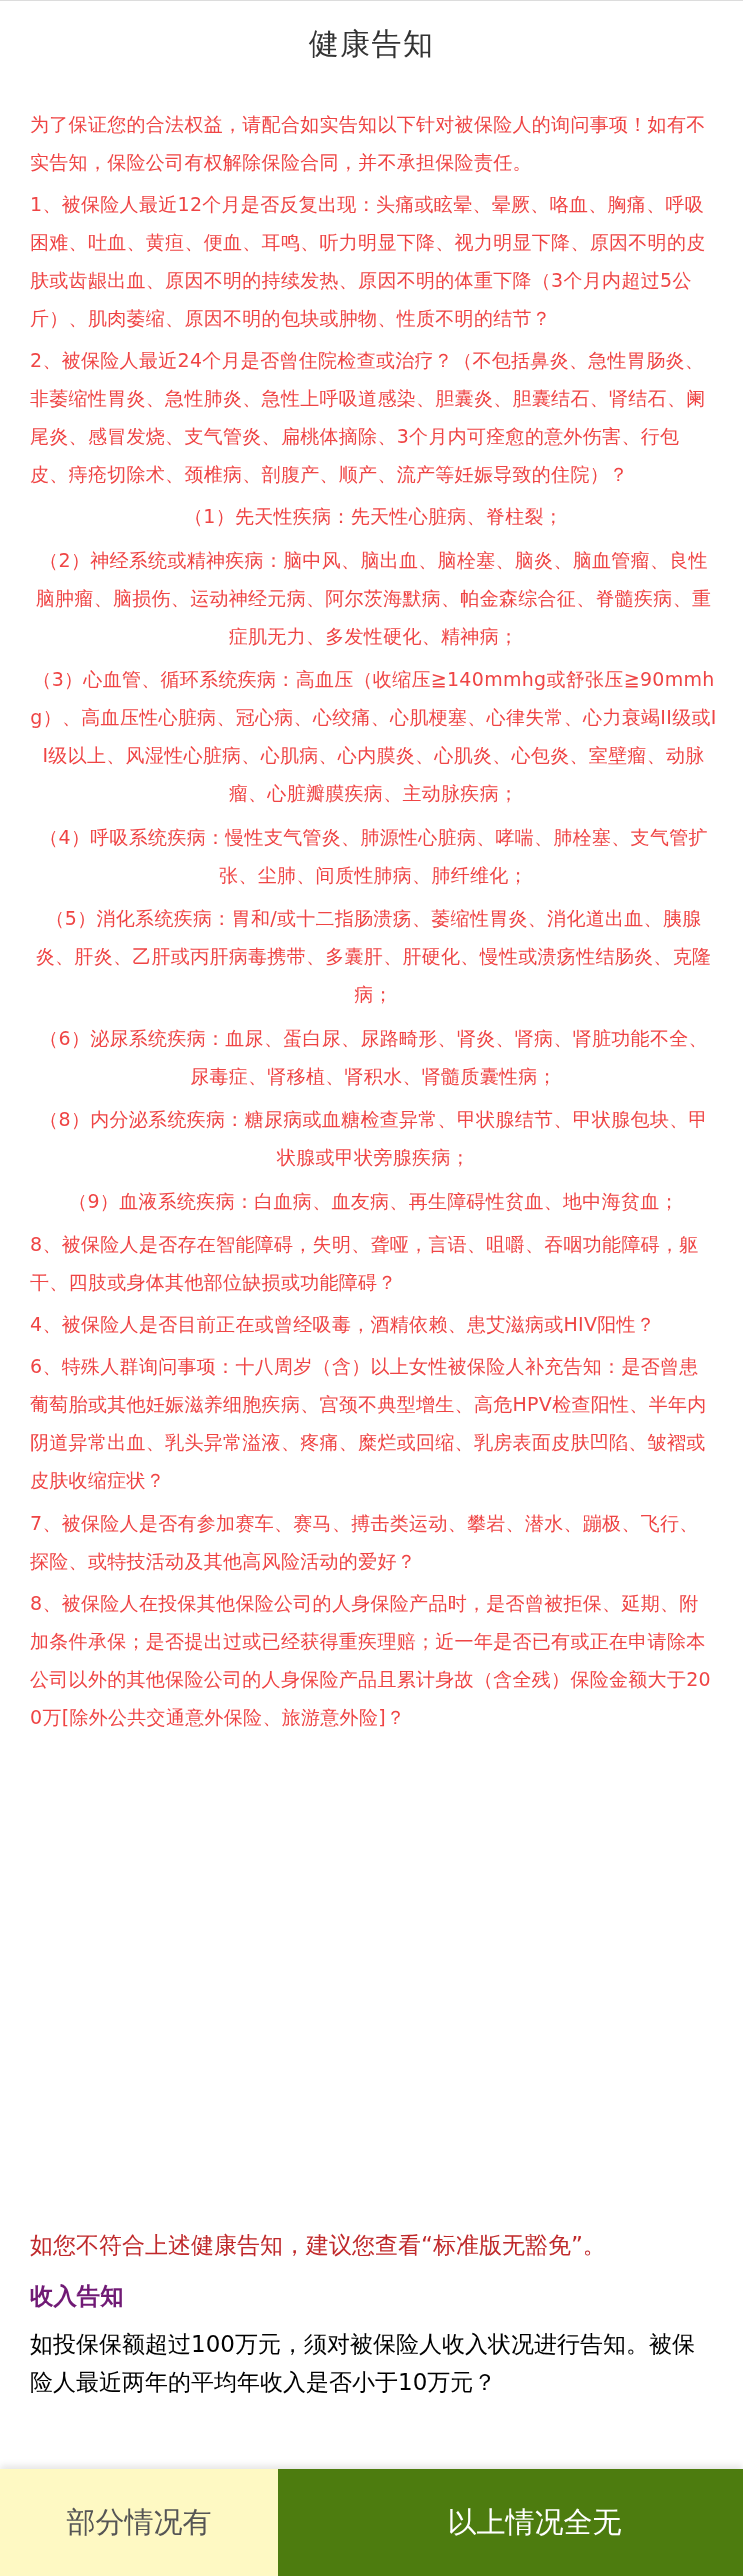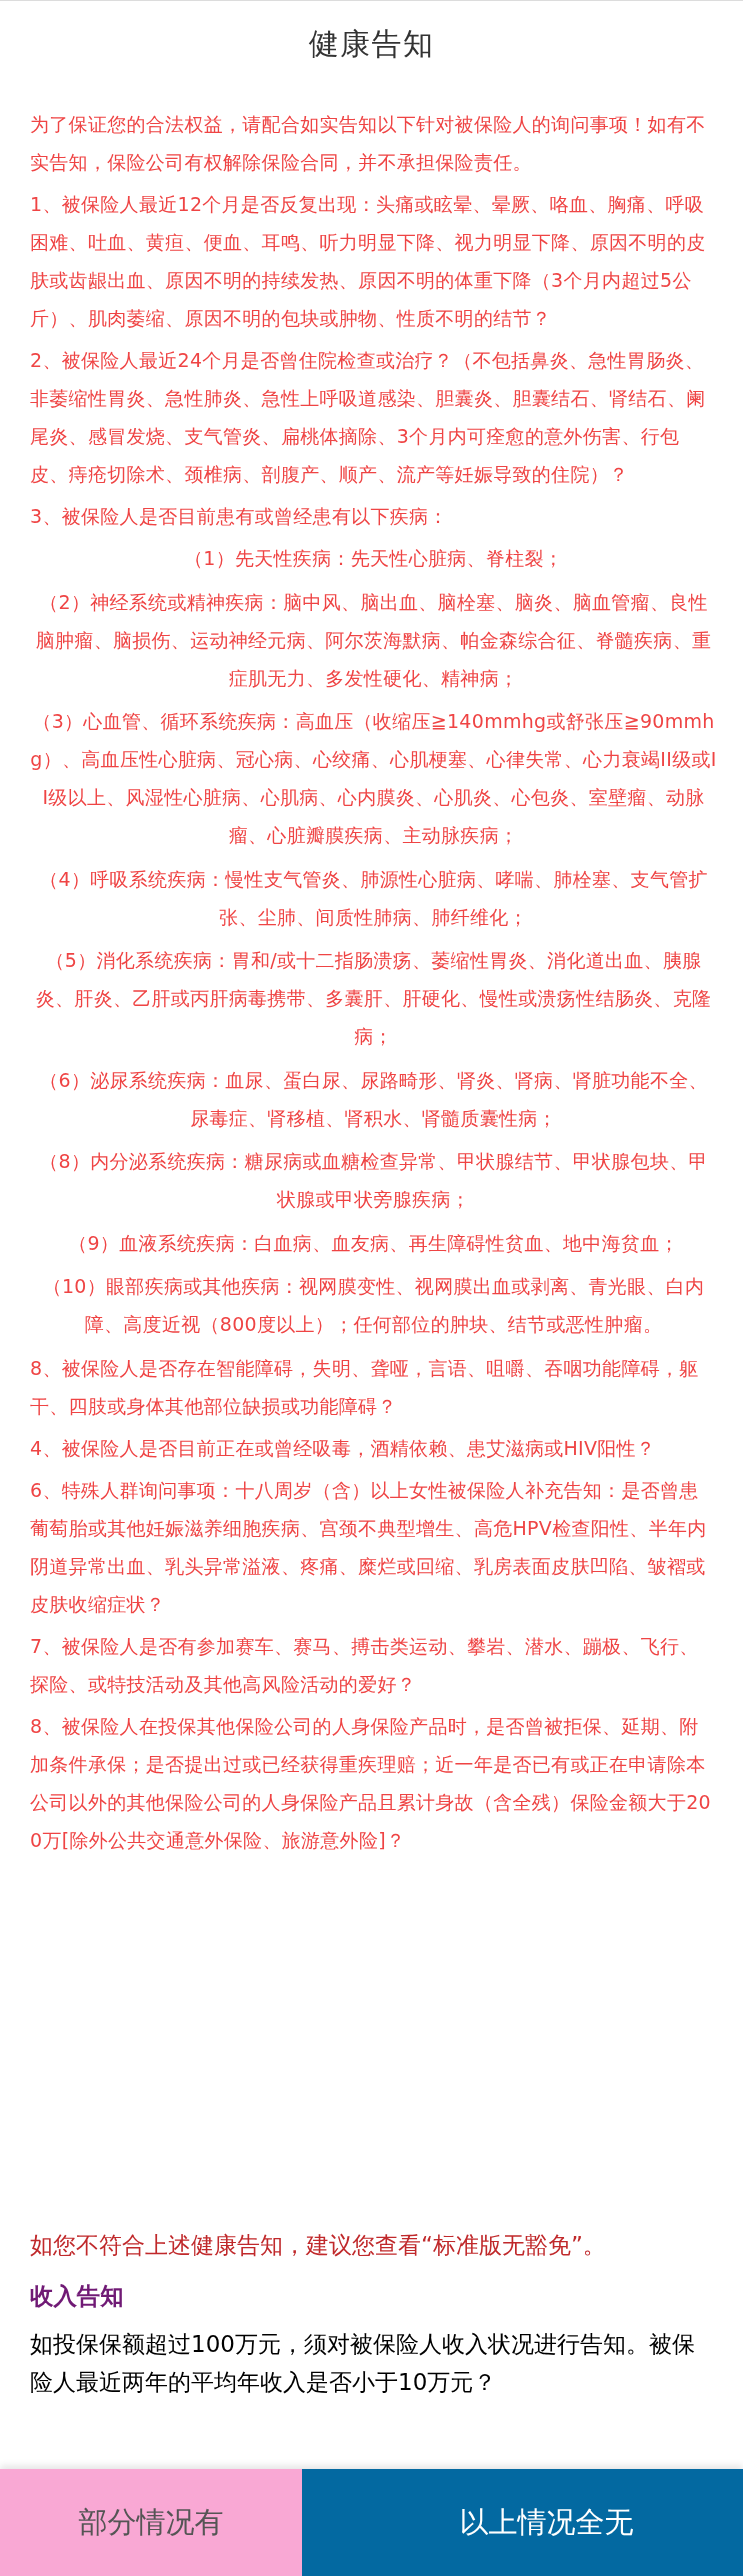--- a/index.html
+++ b/index.html
@@ -90,54 +90,52 @@
     }
     .btn {
       display: flex;
       align-items: center;
       justify-content: center;
       font-size: 29px;
       height: 100%;
       cursor: pointer;
     }
     .btn-partial {
-      width: 302px;
-      background: #f9a8d4;
+      width: 278px;
+      background: #fef9c3;
       color: #555555;
     }
     .btn-none {
       flex: 1;
-      background: #0369a1;
+      background: #4d7c0f;
       color: #ffffff;
       padding-left: 48px;
     }
   </style>
 </head>
 <body>
 
 <div class="top-line"></div>
 
 <div class="page-title">健康告知</div>
 
 <div class="content">
   <p class="para">为了保证您的合法权益，请配合如实告知以下针对被保险人的询问事项！如有不实告知，保险公司有权解除保险合同，并不承担保险责任。</p>
 
   <p class="para">1、被保险人最近12个月是否反复出现：头痛或眩晕、晕厥、咯血、胸痛、呼吸困难、吐血、黄疸、便血、耳鸣、听力明显下降、视力明显下降、原因不明的皮肤或齿龈出血、原因不明的持续发热、原因不明的体重下降（3个月内超过5公斤）、肌肉萎缩、原因不明的包块或肿物、性质不明的结节？</p>
   <p class="para">2、被保险人最近24个月是否曾住院检查或治疗？（不包括鼻炎、急性胃肠炎、非萎缩性胃炎、急性肺炎、急性上呼吸道感染、胆囊炎、胆囊结石、肾结石、阑尾炎、感冒发烧、支气管炎、扁桃体摘除、3个月内可痊愈的意外伤害、行包皮、痔疮切除术、颈椎病、剖腹产、顺产、流产等妊娠导致的住院）？</p>
-  <p class="para">3、被保险人是否目前患有或曾经患有以下疾病：</p>
 
   <p class="para sub">（1）先天性疾病：先天性心脏病、脊柱裂；</p>
   <p class="para sub">（2）神经系统或精神疾病：脑中风、脑出血、脑栓塞、脑炎、脑血管瘤、良性脑肿瘤、脑损伤、运动神经元病、阿尔茨海默病、帕金森综合征、脊髓疾病、重症肌无力、多发性硬化、精神病；</p>
   <p class="para sub">（3）心血管、循环系统疾病：高血压（收缩压≧140mmhg或舒张压≧90mmhg）、高血压性心脏病、冠心病、心绞痛、心肌梗塞、心律失常、心力衰竭II级或II级以上、风湿性心脏病、心肌病、心内膜炎、心肌炎、心包炎、室壁瘤、动脉瘤、心脏瓣膜疾病、主动脉疾病；</p>
   <p class="para sub">（4）呼吸系统疾病：慢性支气管炎、肺源性心脏病、哮喘、肺栓塞、支气管扩张、尘肺、间质性肺病、肺纤维化；</p>
   <p class="para sub">（5）消化系统疾病：胃和/或十二指肠溃疡、萎缩性胃炎、消化道出血、胰腺炎、肝炎、乙肝或丙肝病毒携带、多囊肝、肝硬化、慢性或溃疡性结肠炎、克隆病；</p>
   <p class="para sub">（6）泌尿系统疾病：血尿、蛋白尿、尿路畸形、肾炎、肾病、肾脏功能不全、尿毒症、肾移植、肾积水、肾髓质囊性病；</p>
   <p class="para sub">（8）内分泌系统疾病：糖尿病或血糖检查异常、甲状腺结节、甲状腺包块、甲状腺或甲状旁腺疾病；</p>
   <p class="para sub">（9）血液系统疾病：白血病、血友病、再生障碍性贫血、地中海贫血；</p>
-  <p class="para sub">（10）眼部疾病或其他疾病：视网膜变性、视网膜出血或剥离、青光眼、白内障、高度近视（800度以上）；任何部位的肿块、结节或恶性肿瘤。</p>
 
   <p class="para">8、被保险人是否存在智能障碍，失明、聋哑，言语、咀嚼、吞咽功能障碍，躯干、四肢或身体其他部位缺损或功能障碍？</p>
   <p class="para">4、被保险人是否目前正在或曾经吸毒，酒精依赖、患艾滋病或HIV阳性？</p>
   <p class="para">6、特殊人群询问事项：十八周岁（含）以上女性被保险人补充告知：是否曾患葡萄胎或其他妊娠滋养细胞疾病、宫颈不典型增生、高危HPV检查阳性、半年内阴道异常出血、乳头异常溢液、疼痛、糜烂或回缩、乳房表面皮肤凹陷、皱褶或皮肤收缩症状？</p>
   <p class="para">7、被保险人是否有参加赛车、赛马、搏击类运动、攀岩、潜水、蹦极、飞行、探险、或特技活动及其他高风险活动的爱好？</p>
   <p class="para">8、被保险人在投保其他保险公司的人身保险产品时，是否曾被拒保、延期、附加条件承保；是否提出过或已经获得重疾理赔；近一年是否已有或正在申请除本公司以外的其他保险公司的人身保险产品且累计身故（含全残）保险金额大于200万[除外公共交通意外保险、旅游意外险]？</p>
 </div>
 
 <div class="notice">如您不符合上述健康告知，建议您查看“标准版无豁免”。</div>
 

